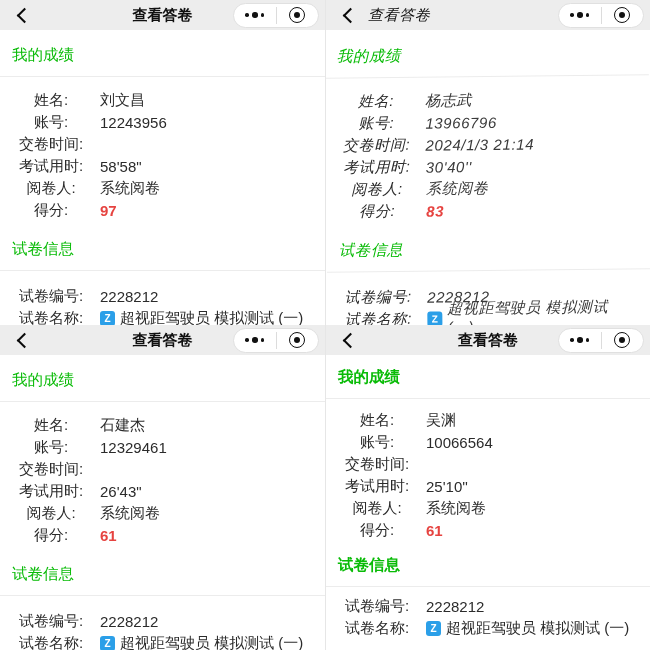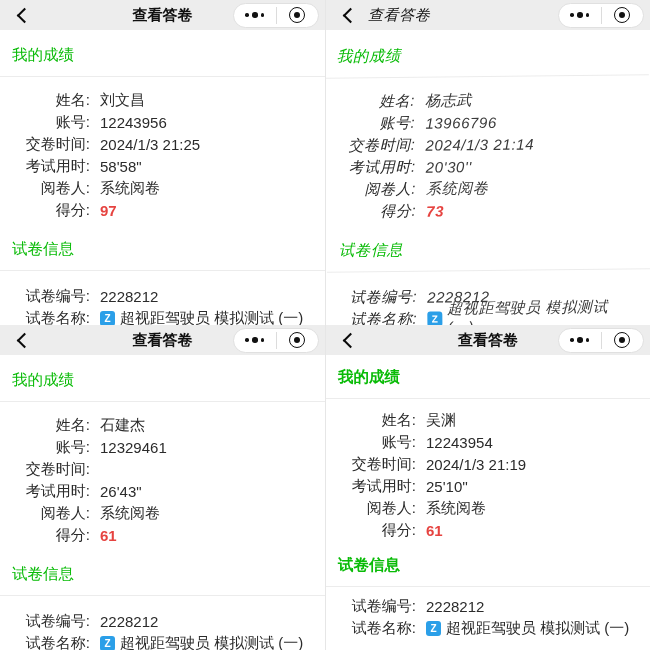--- a/index.html
+++ b/index.html
@@ -29,21 +29,21 @@
   .ring::after{content:"";position:absolute;inset:0;margin:auto;width:6px;height:6px;background:#111;border-radius:50%;}
 
   
   .content{padding:0 12px;}
   .section-title{color:var(--green,#09bb07);margin-top:17px;font-size:15.5px;line-height:16px;}
   .section-title.mt-big{margin-top:20px;}
   .sep{height:1px;background:#ececec;margin:13px -12px 0 -12px;}
   .fields{margin-top:12px;}
   .fields.paper{margin-top:14px;}
   .row{display:flex;align-items:center;height:22px;}
-  .lbl{width:78px;text-align:right;white-space:pre;color:#2b2b2b;}
+  .lbl{width:78px;text-align:center;white-space:pre;color:#2b2b2b;}
   .val{margin-left:10px;display:inline-flex;align-items:center;}
   .val.score{color:var(--red,#e64340);font-weight:700;text-align:center;}
   .badge{display:inline-flex;align-items:center;justify-content:center;width:15px;height:15px;border-radius:3px;
          background:var(--badge_blue,#2b9fe8);color:#fff;font-style:normal;font-weight:700;font-size:10px;
          margin-right:5px;flex:none;}
 
   
   .screen--hand{font-style:italic;letter-spacing:0.6px;color:#3a3a3a;}
   .screen--hand .content{transform:rotate(-0.6deg);}
   .screen--hand .nav-title{position:static;text-align:left;margin-left:10px;font-weight:500;}
@@ -86,21 +86,20 @@
         <div class="row">
             <span class="lbl">姓名:</span>
             <span class="val">刘文昌</span>
           </div>
         <div class="row">
             <span class="lbl">账号:</span>
             <span class="val">12243956</span>
           </div>
         <div class="row">
             <span class="lbl">交卷时间:</span>
-            <span class="val">2024/1/3 21:25</span>
           </div>
         <div class="row">
             <span class="lbl">考试用时:</span>
             <span class="val">58'58"</span>
           </div>
         <div class="row">
             <span class="lbl">阅卷人:</span>
             <span class="val">系统阅卷</span>
           </div>
         <div class="row">
@@ -155,29 +154,29 @@
         <div class="row">
             <span class="lbl">账号:</span>
             <span class="val">13966796</span>
           </div>
         <div class="row">
             <span class="lbl">交卷时间:</span>
             <span class="val">2024/1/3 21:14</span>
           </div>
         <div class="row">
             <span class="lbl">考试用时:</span>
-            <span class="val">20'30''</span>
+            <span class="val">30'40''</span>
           </div>
         <div class="row">
             <span class="lbl">阅卷人:</span>
             <span class="val">系统阅卷</span>
           </div>
         <div class="row">
             <span class="lbl">得分:</span>
-            <span class="val score">73</span>
+            <span class="val score">83</span>
           </div>
       </div>
       <div class="section-title mt-big">试卷信息</div>
       <div class="sep"></div>
       <div class="fields paper">
         <div class="row">
             <span class="lbl">试卷编号:</span>
             <span class="val">2228212</span>
           </div>
         <div class="row">
@@ -276,25 +275,24 @@
     <div class="content">
       <div class="section-title">我的成绩</div>
       <div class="sep"></div>
       <div class="fields">
         <div class="row">
             <span class="lbl">姓名:</span>
             <span class="val">吴渊</span>
           </div>
         <div class="row">
             <span class="lbl">账号:</span>
-            <span class="val">12243954</span>
+            <span class="val">10066564</span>
           </div>
         <div class="row">
             <span class="lbl">交卷时间:</span>
-            <span class="val">2024/1/3 21:19</span>
           </div>
         <div class="row">
             <span class="lbl">考试用时:</span>
             <span class="val">25'10''</span>
           </div>
         <div class="row">
             <span class="lbl">阅卷人:</span>
             <span class="val">系统阅卷</span>
           </div>
         <div class="row">

